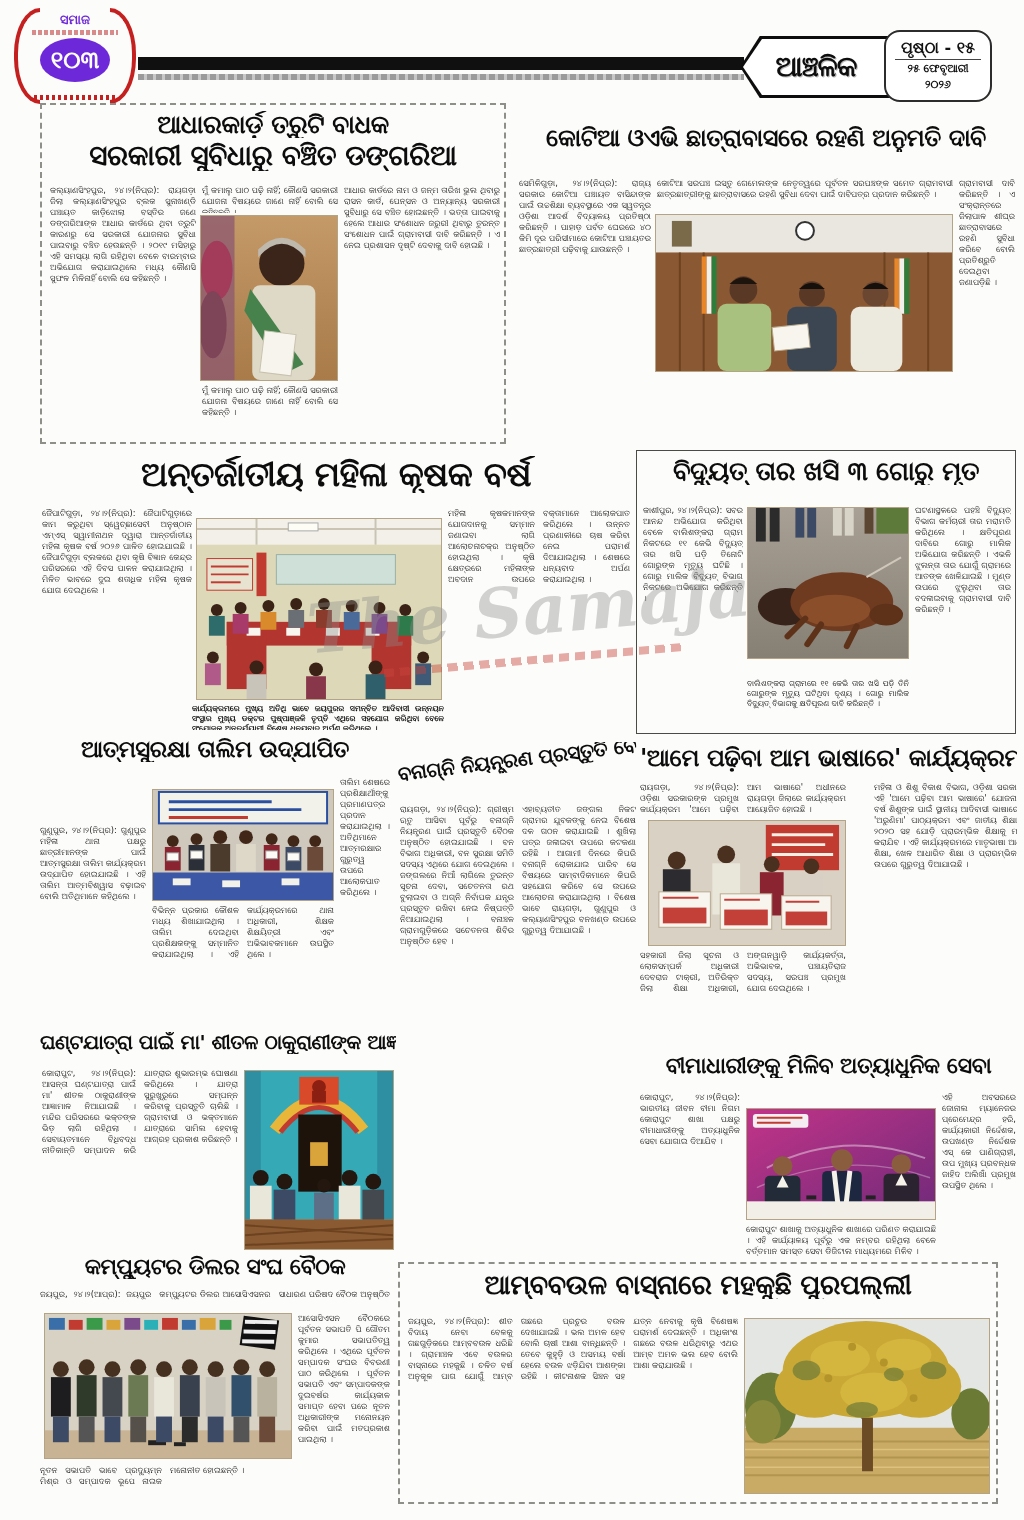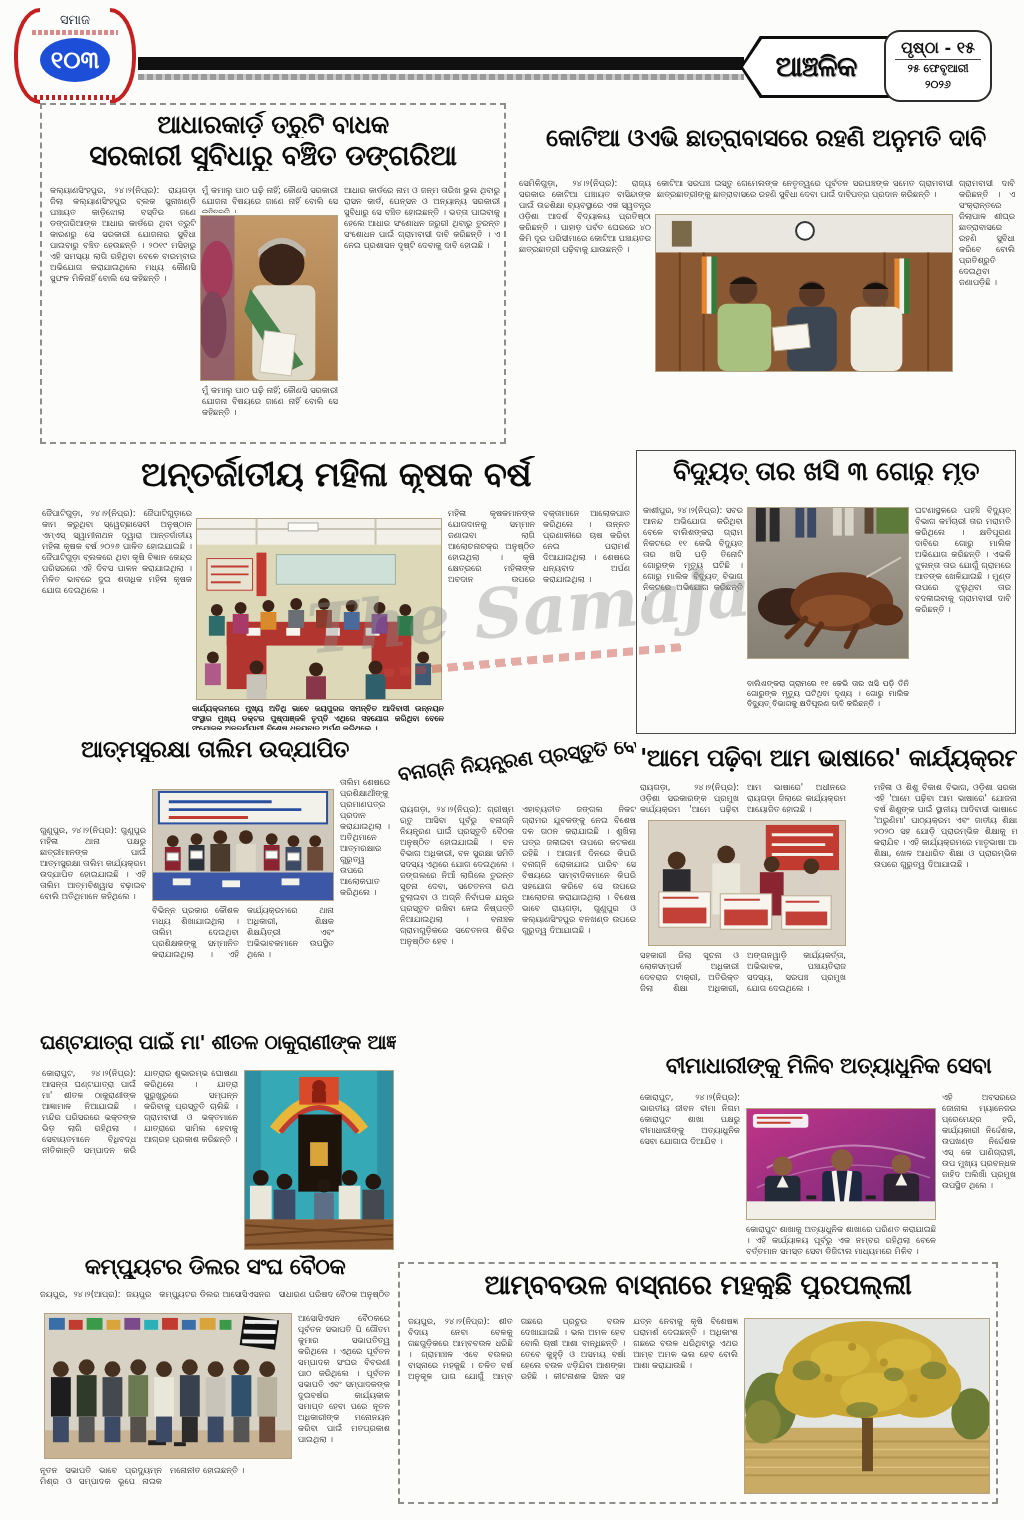--- a/index.html
+++ b/index.html
@@ -3,24 +3,24 @@
 <meta charset="utf-8">
 <style>
   html,body{margin:0;padding:0;background:#dedede;}
   .page{position:relative;width:1024px;height:1520px;margin:0 auto;background:#fcfcfa;
         font-family:"DejaVu Sans",sans-serif;overflow:hidden;color:#111;}
   
   .logo{position:absolute;left:14px;top:8px;width:122px;height:96px;}
   .logo .brk{position:absolute;top:0;width:26px;height:96px;border:4px solid #c4201f;box-sizing:border-box;}
   .logo .brk.l{left:0;border-right:none;border-radius:40px 0 0 40px / 70px 0 0 70px;}
   .logo .brk.r{right:0;border-left:none;border-radius:0 40px 40px 0 / 0 70px 70px 0;}
-  .logo-title{position:absolute;left:0;right:0;top:4px;text-align:center;color:#0f172a;
-              font-size:13px;font-weight:normal;font-family:"DejaVu Serif",serif;}
+  .logo-title{position:absolute;left:0;right:0;top:4px;text-align:center;color:#6d28d9;
+              font-size:13px;font-weight:bold;font-family:"DejaVu Serif",serif;}
   .logo-sub{position:absolute;left:18px;right:18px;top:22px;height:5px;background:repeating-linear-gradient(90deg,#d98a8a 0 4px,transparent 4px 6px);}
-  .logo-oval{position:absolute;left:26px;top:30px;width:70px;height:44px;background:#1d4ed8;border-radius:50%;
+  .logo-oval{position:absolute;left:26px;top:30px;width:70px;height:44px;background:#6d28d9;border-radius:50%;
              color:#fff;font-size:24px;font-weight:bold;text-align:center;line-height:44px;}
   .logo-dots{position:absolute;left:20px;right:20px;bottom:4px;height:5px;background:repeating-linear-gradient(90deg,#c4201f 0 3px,transparent 3px 6px);}
   .rule-b{position:absolute;left:138px;top:57px;width:606px;height:13px;background:#101010;}
   .rule-g{position:absolute;left:138px;top:74px;width:606px;height:6px;background:repeating-linear-gradient(90deg,#9a9a9a 0 6px,#c8c8c8 6px 9px);}
   .badge-out{position:absolute;left:740px;top:36px;width:152px;height:62px;background:#0d0d0d;
              clip-path:polygon(0 50%,13% 0,100% 0,100% 100%,13% 100%);}
   .badge-in{position:absolute;left:3px;top:3px;right:3px;bottom:3px;background:#fff;
             clip-path:polygon(0 50%,13% 0,100% 0,100% 100%,13% 100%);
             display:flex;align-items:center;justify-content:center;}
   .badge-in span{font-size:28px;font-weight:bold;letter-spacing:-1px;color:#0d0d0d;

